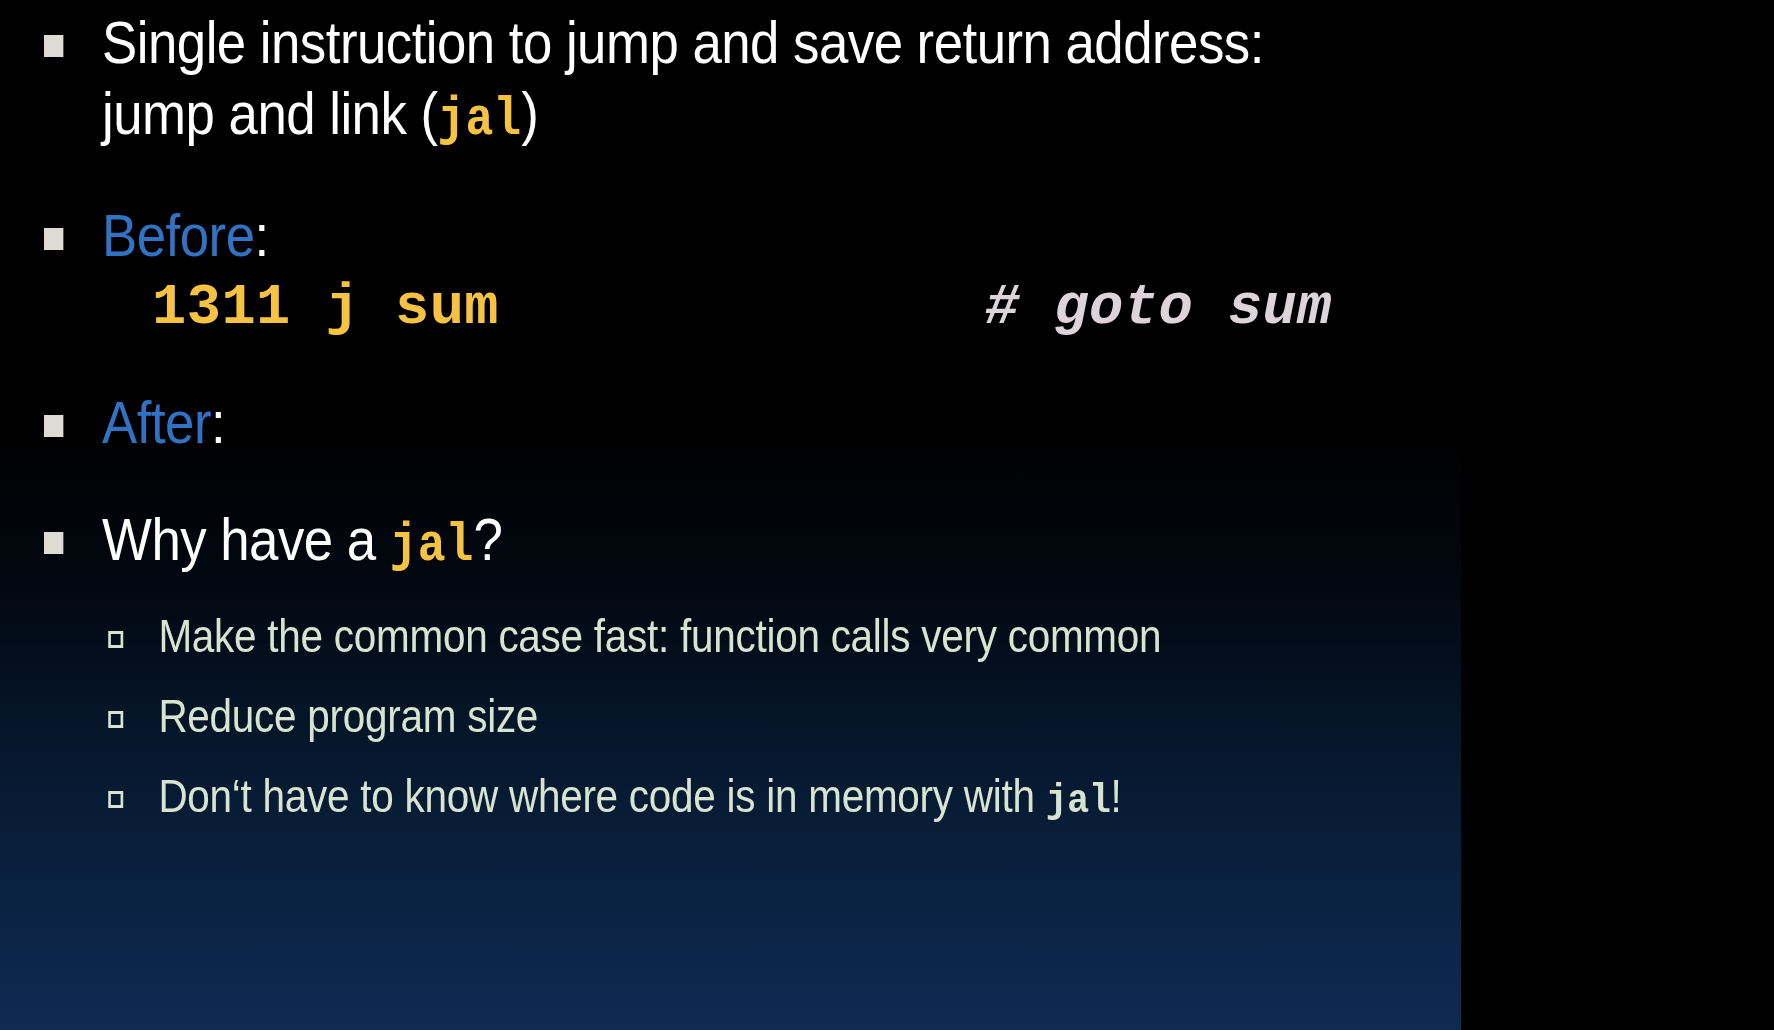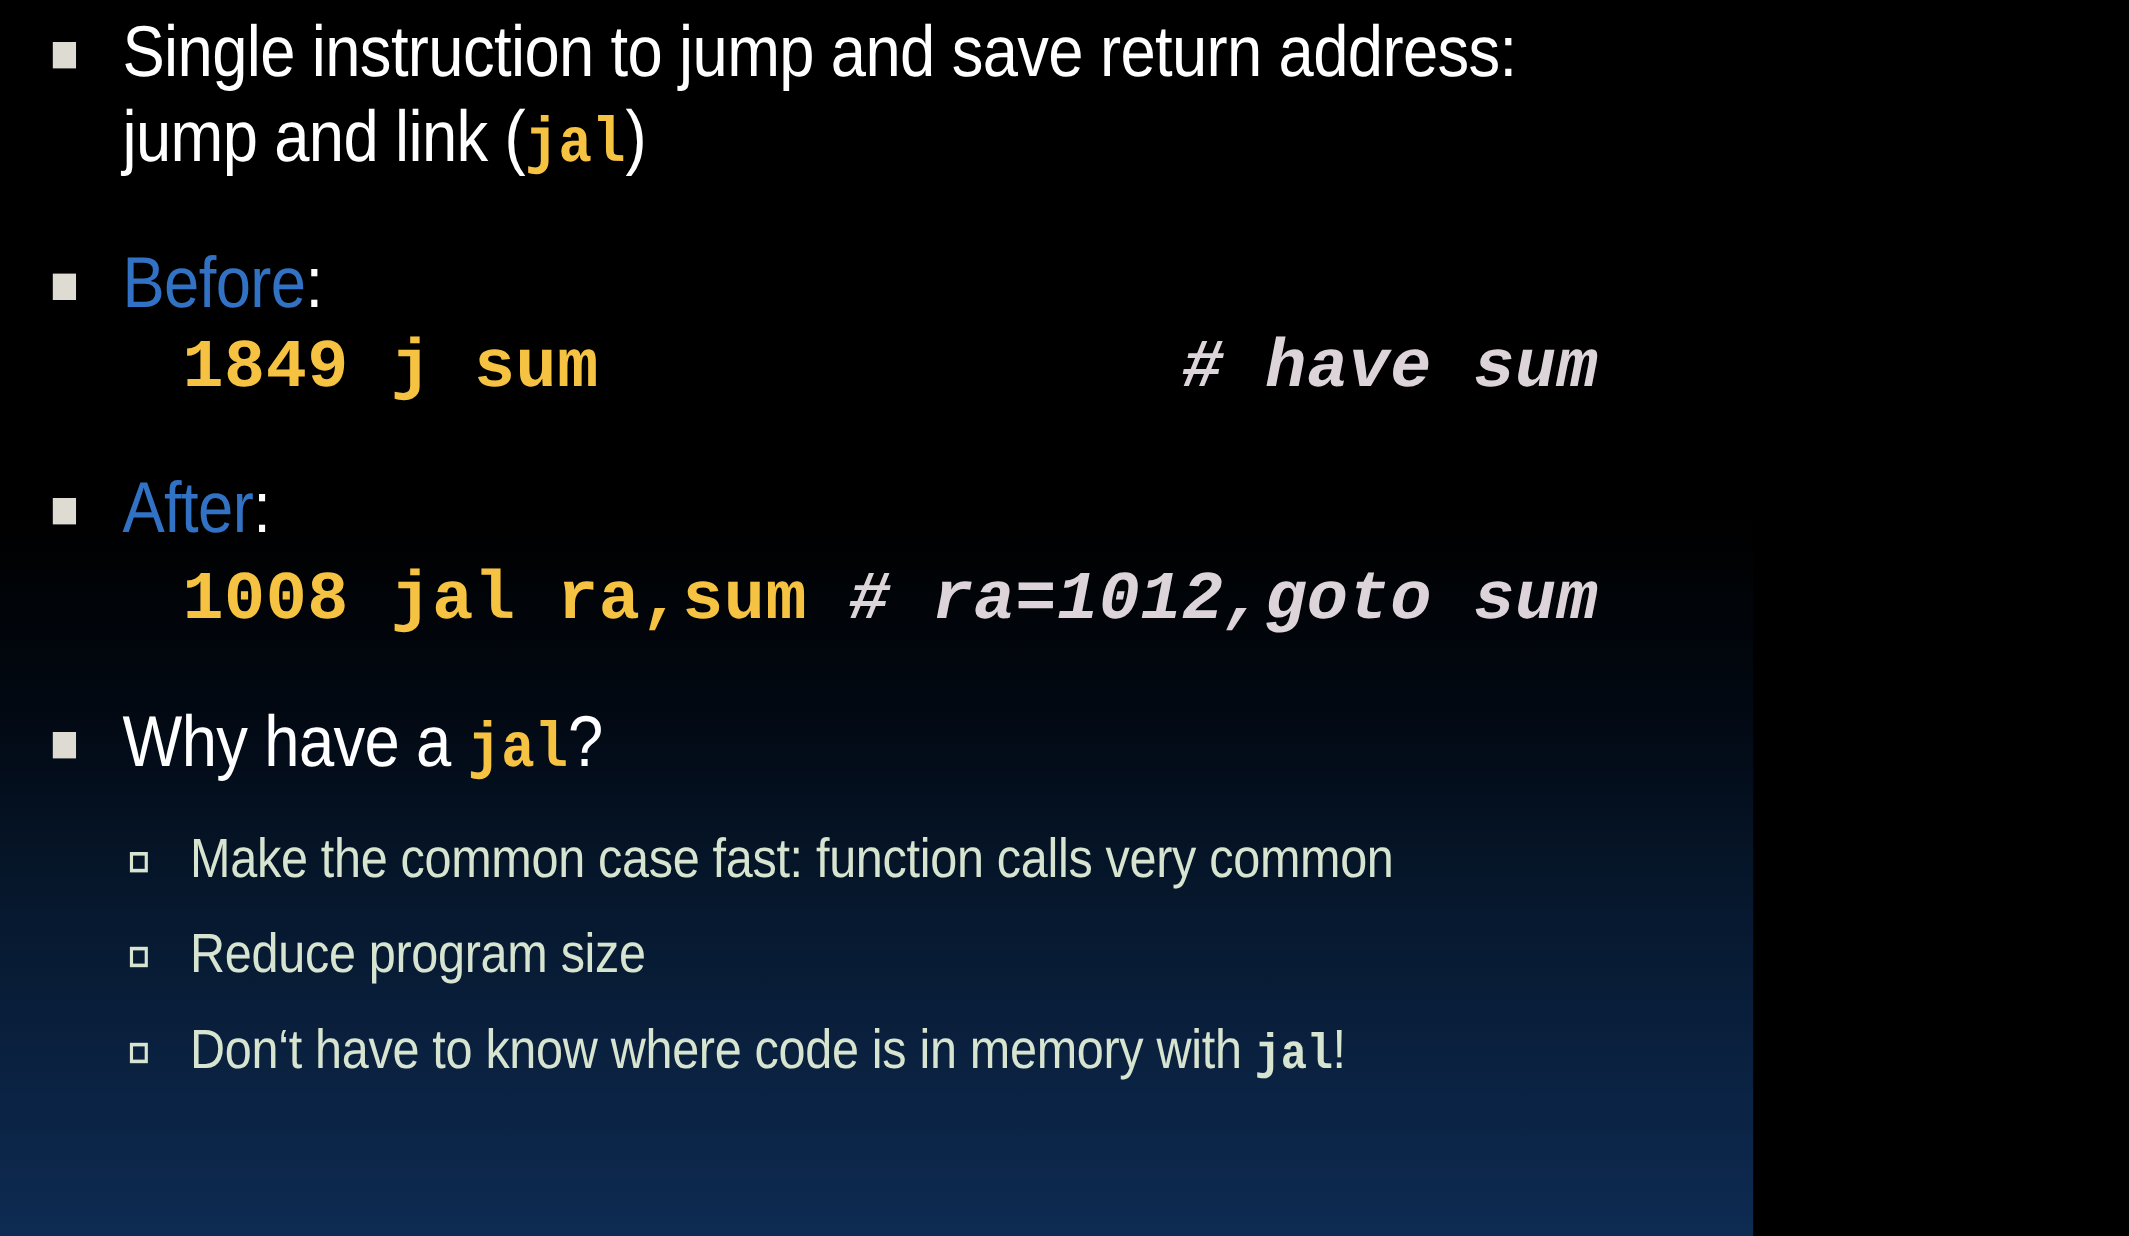--- a/index.html
+++ b/index.html
@@ -166,28 +166,27 @@
         <span>jump and link (</span><span class="mono-gold">jal</span><span>)</span>
       </div>
     </div>
 
     <div class="l1 blk-before">
       <span class="marker"></span>
       <span class="kw-blue">Before</span><span class="plain-white">:</span>
     </div>
 
 
-    <div class="codeline"><span class="code-asm">1849 j sum</span><span class="code-asm">              </span><span class="cmt"># have sum</span></div>
+    <div class="codeline"><span class="code-asm">1311 j sum</span><span class="code-asm">              </span><span class="cmt"># goto sum</span></div>
 
     <div class="l1 blk-after">
       <span class="marker"></span>
       <span class="kw-blue">After</span><span class="plain-white">:</span>
     </div>
 
-    <div class="codeline code-gap"><span class="code-asm">1008 jal ra,sum </span><span class="cmt"># ra=1012,goto sum</span></div>
 
     <div class="l1 blk-why">
       <span class="marker"></span>
       <span>Why have a </span><span class="mono-gold">jal</span><span>?</span>
     </div>
 
     <div class="l2 blk-subs">
       <span class="marker2"></span>
       <span>Make the common case fast: function calls very common</span>
     </div>

